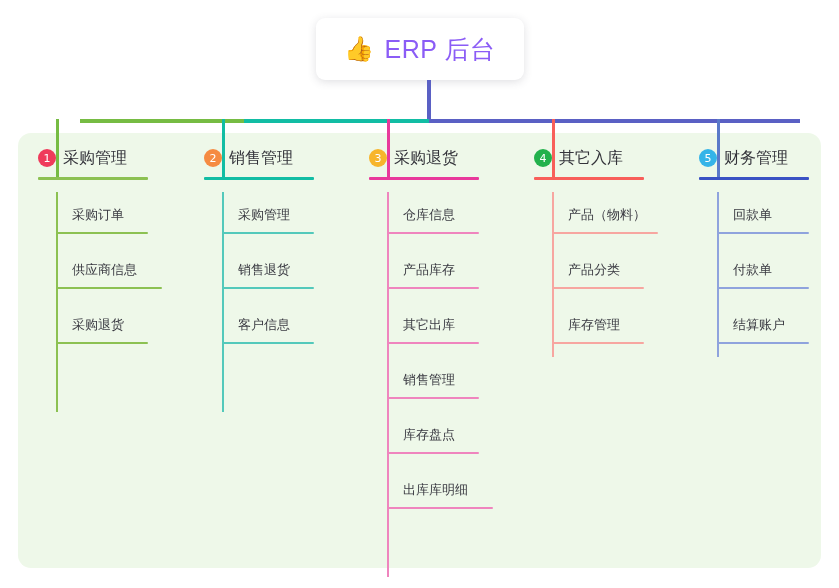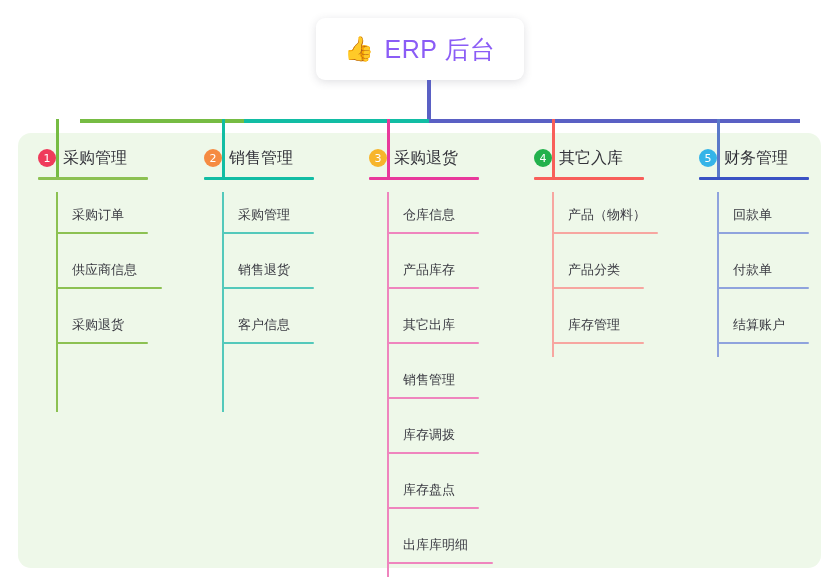--- a/index.html
+++ b/index.html
@@ -163,24 +163,20 @@
           </div>
           <div class="item">
             <span class="item-label">其它出库</span>
             <div class="item-rule" style="background: rgb(239, 133, 190);"></div>
           </div>
           <div class="item">
             <span class="item-label">销售管理</span>
             <div class="item-rule" style="background: rgb(239, 133, 190);"></div>
           </div>
           <div class="item">
-            <span class="item-label">库存调拨</span>
-            <div class="item-rule" style="background: rgb(239, 133, 190);"></div>
-          </div>
-          <div class="item">
             <span class="item-label">库存盘点</span>
             <div class="item-rule" style="background: rgb(239, 133, 190);"></div>
           </div>
           <div class="item item-wide">
             <span class="item-label">出库库明细</span>
             <div class="item-rule" style="background: rgb(239, 133, 190);"></div>
           </div>
         </div>
       </div>
       <div class="col" style="left: 534px;">

